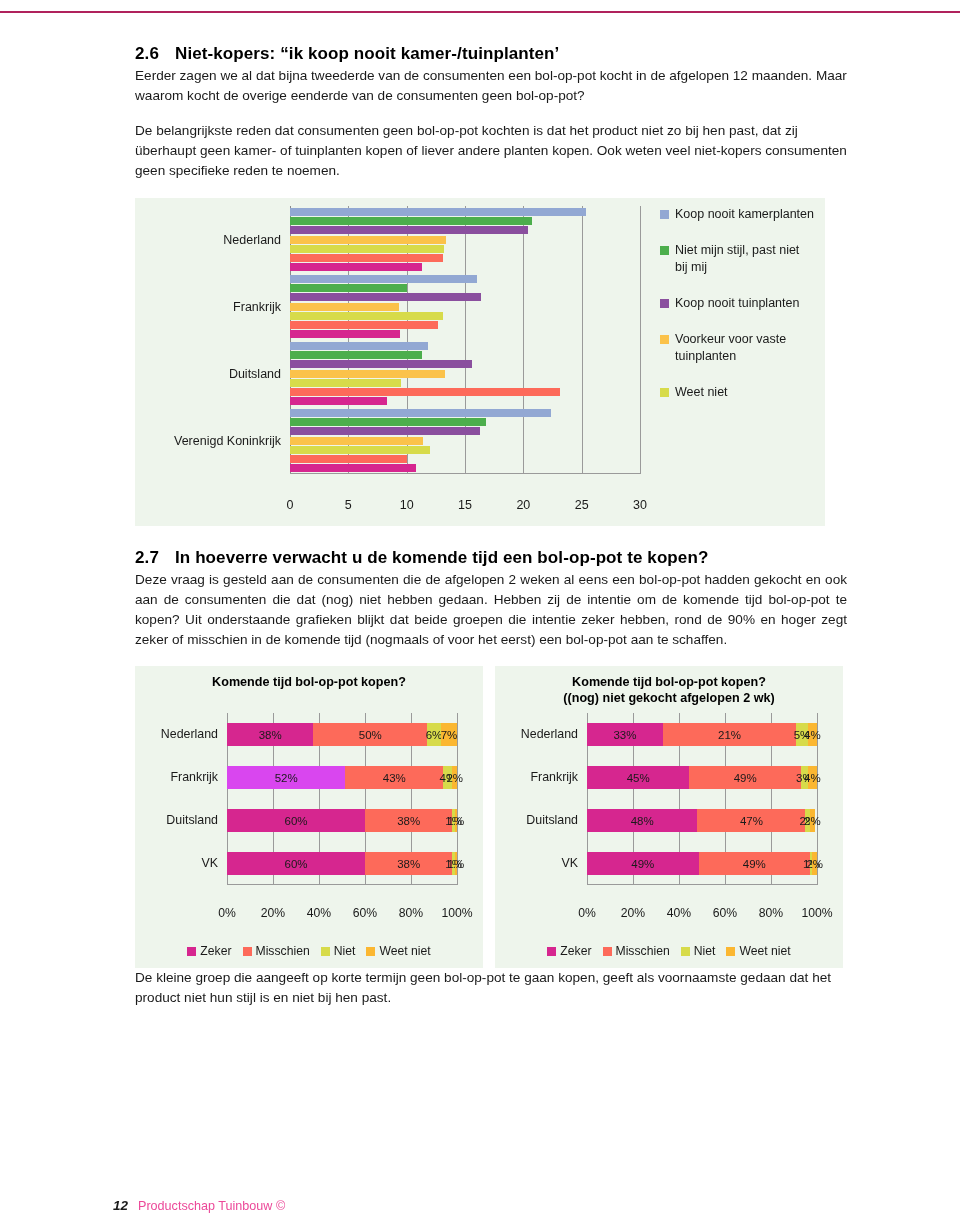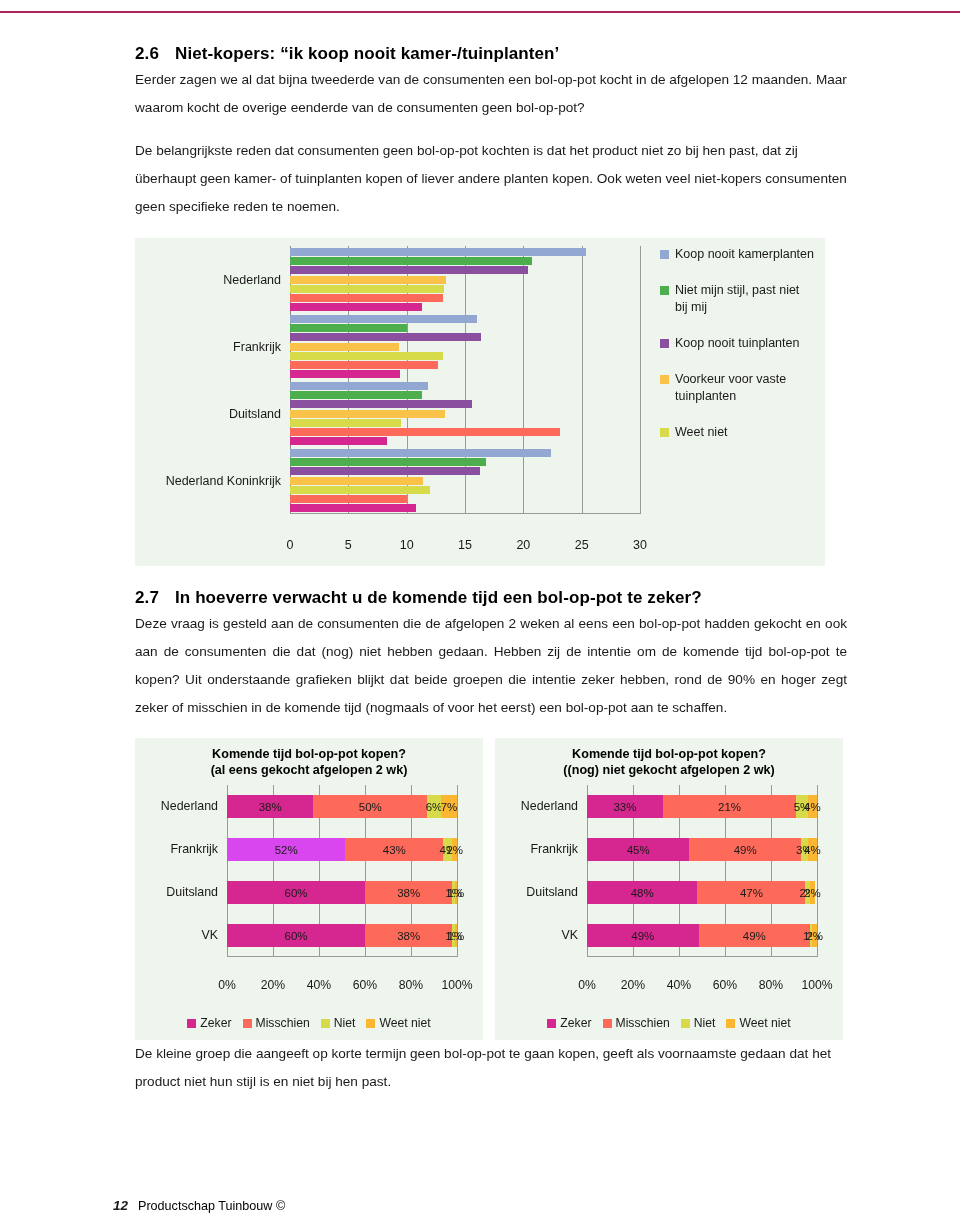--- a/index.html
+++ b/index.html
@@ -19,21 +19,21 @@
   }
 
   .content{position:absolute;left:135px;top:44px;width:712px;}
 
   h2.sect{
     font-size:17px;font-weight:bold;margin:0 0 2px 0;
     letter-spacing:.1px;color:#000;
   }
   h2.sect .num{display:inline-block;min-width:40px;}
   p.body{
-    font-size:13.6px;line-height:28px;margin:0 0 0 0;color:#1a1a1a;
+    font-size:13.6px;line-height:20px;margin:0 0 0 0;color:#1a1a1a;
   }
   p.body.just{text-align:justify;}
   .spacer{height:15px;}
 
   
   .chart1{
     position:relative;margin-top:17px;
     width:690px;height:328px;
     background:#eef5ec;
   }
@@ -113,21 +113,21 @@
 
   .closing{margin-top:18px;}
 
   .footer{
     position:absolute;left:0;top:1195px;width:960px;height:28px;
   }
   .footer .pg{
     position:absolute;left:113px;top:3px;font-size:13.5px;font-weight:bold;color:#1a1a1a;font-style:italic;
   }
   .footer .fname{
-    position:absolute;left:138px;top:4px;font-size:12.6px;color:#000000;
+    position:absolute;left:138px;top:4px;font-size:12.6px;color:#ec4899;
   }
 </style>
 </head>
 <body>
 
 <div class="page">
 
   <div class="top-rule"></div>
 
   <div class="content">
@@ -183,21 +183,21 @@
               <div class="c1-catlabel" style="top: 31.5px;">Duitsland</div>
             </div>
             <div class="c1-group" style="top: 203px; height: 67px;">
               <div class="c1-bar" style="top: -0.1px; width: 261.333px; background: rgb(146, 168, 211);"></div>
               <div class="c1-bar" style="top: 9.1px; width: 196px; background: rgb(76, 174, 76);"></div>
               <div class="c1-bar" style="top: 18.3px; width: 190.167px; background: rgb(138, 79, 158);"></div>
               <div class="c1-bar" style="top: 27.5px; width: 133px; background: rgb(251, 194, 74);"></div>
               <div class="c1-bar" style="top: 36.7px; width: 140px; background: rgb(215, 219, 74);"></div>
               <div class="c1-bar" style="top: 45.9px; width: 116.667px; background: rgb(253, 106, 90);"></div>
               <div class="c1-bar" style="top: 55.1px; width: 126px; background: rgb(214, 38, 143);"></div>
-              <div class="c1-catlabel" style="top: 31.5px;">Nederland Koninkrijk</div>
+              <div class="c1-catlabel" style="top: 31.5px;">Verenigd Koninkrijk</div>
             </div>
           </div>
         <div id="c1-ticks" style="position: absolute; left: 0px; right: 0px; bottom: 0px; height: 20px;">
             <div class="c1-tick" style="left: 0px; bottom: 0px;">0</div>
             <div class="c1-tick" style="left: 58.3333px; bottom: 0px;">5</div>
             <div class="c1-tick" style="left: 116.667px; bottom: 0px;">10</div>
             <div class="c1-tick" style="left: 175px; bottom: 0px;">15</div>
             <div class="c1-tick" style="left: 233.333px; bottom: 0px;">20</div>
             <div class="c1-tick" style="left: 291.667px; bottom: 0px;">25</div>
             <div class="c1-tick" style="left: 350px; bottom: 0px;">30</div>
@@ -222,30 +222,29 @@
           </div>
           <div class="item">
             <div class="swatch" style="background: rgb(215, 219, 74);"></div>
             <div class="lbl">Weet niet</div>
           </div>
         </div>
     </div>
 
     <div style="height:22px"></div>
     <h2 class="sect">
-      <span class="num">2.7</span><span>In hoeverre verwacht u de komende tijd een bol-op-pot te zeker?</span>
+      <span class="num">2.7</span><span>In hoeverre verwacht u de komende tijd een bol-op-pot te kopen?</span>
     </h2>
     <p class="body just">Deze vraag is gesteld aan de consumenten die de afgelopen 2 weken al eens een bol-op-pot hadden gekocht en ook aan de consumenten die dat (nog) niet hebben gedaan. Hebben zij de intentie om de komende tijd bol-op-pot te kopen? Uit onderstaande grafieken blijkt dat beide groepen die intentie zeker hebben, rond de 90% en hoger zegt zeker of misschien in de komende tijd (nogmaals of voor het eerst) een bol-op-pot aan te schaffen.</p>
 
     <div class="stack-row">
 
       <div class="stackchart">
         <div class="sc-title">
           <div>Komende tijd bol-op-pot kopen?</div>
-          <div>(al eens gekocht afgelopen 2 wk)</div>
         </div>
         <div class="sc-plot" id="sc0-plot">
           <div class="sc-base"></div>
         <div class="sc-grid" style="left: 0px;"></div>
             <div class="sc-tick" style="left: 0px; bottom: -2px;">0%</div>
             <div class="sc-grid" style="left: 46px;"></div>
             <div class="sc-tick" style="left: 46px; bottom: -2px;">20%</div>
             <div class="sc-grid" style="left: 92px;"></div>
             <div class="sc-tick" style="left: 92px; bottom: -2px;">40%</div>
             <div class="sc-grid" style="left: 138px;"></div>

